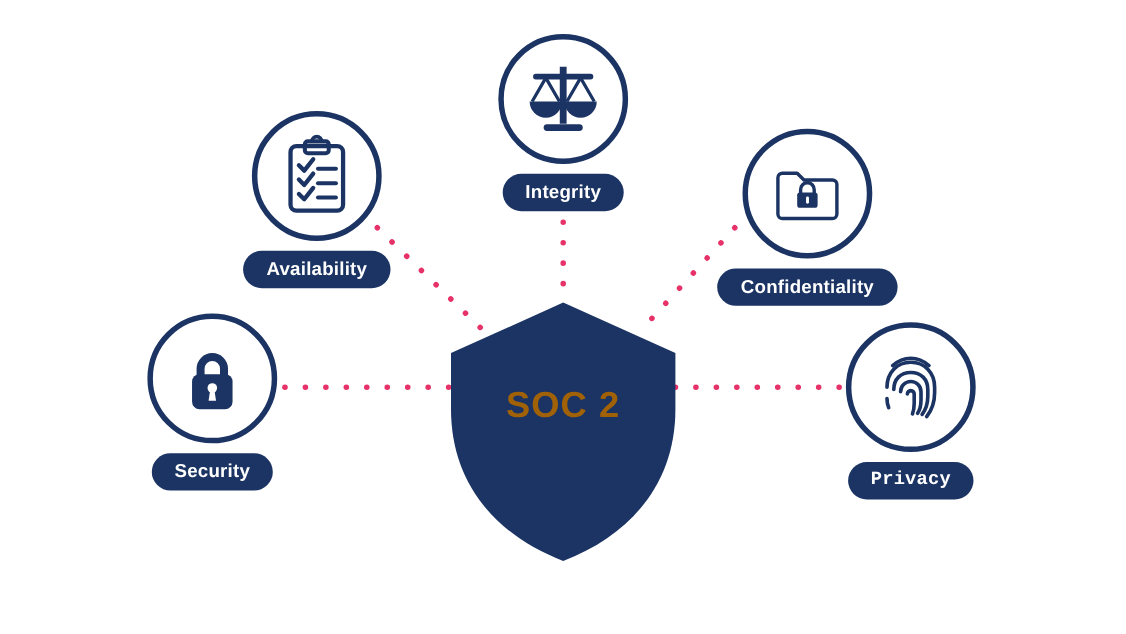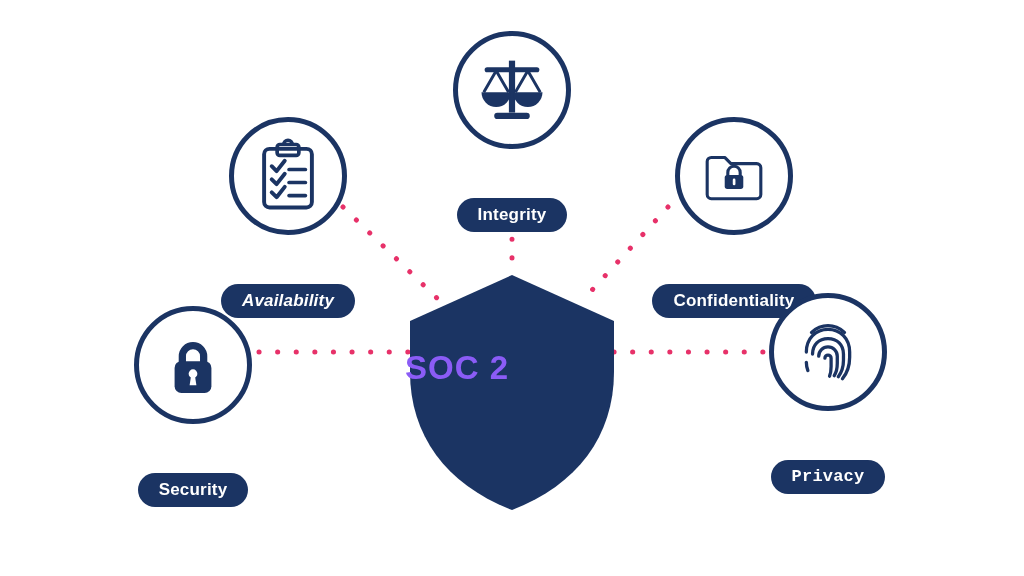--- a/index.html
+++ b/index.html
@@ -31,24 +31,23 @@
     stroke-dasharray: 0.1 18.5;
     fill: none;
   }
 
   .node {
     position: absolute;
     width: 170px;
     display: flex;
     flex-direction: column;
     align-items: center;
-    gap: 40px;
   }
-  .n-security       { left: 108px; top: 306px; }
-  .n-availability   { left: 203px; top: 117px; font-style: italic; }
+  .n-security       { left: 108px; top: 285px; }
+  .n-availability   { left: 203px; top: 101px; }
   .n-integrity      { left: 427px; top:  31px; }
   .n-confidentiality{ left: 649px; top: 117px; }
   .n-privacy        { left: 743px; top: 293px; font-family: Liberation Mono, monospace; }
 
   .circle {
     width: 118px; height: 118px;
     border: 5px solid var(--navy);
     border-radius: 50%;
     background: var(--background);
     display: flex;
@@ -73,21 +72,22 @@
   .shield {
     position: absolute;
     left: 405px; top: 272px;
     width: 214px; height: 240px;
   }
   .shield svg { position: absolute; left: 0; top: 0; }
   .shield-text {
     position: absolute;
     left: 0; top: 74px;
     width: 214px;
-    color: #8b5cf6;
+    text-align: center;
+    color: #a16207;
     font-weight: bold;
     font-size: 33px;
     line-height: 44px;
     letter-spacing: 1px;
   }
 
   .icon-stroke { stroke: var(--navy); fill: none; }
   .icon-fill   { fill: var(--navy); }
   .icon-white  { fill: #ffffff; }
 </style>

